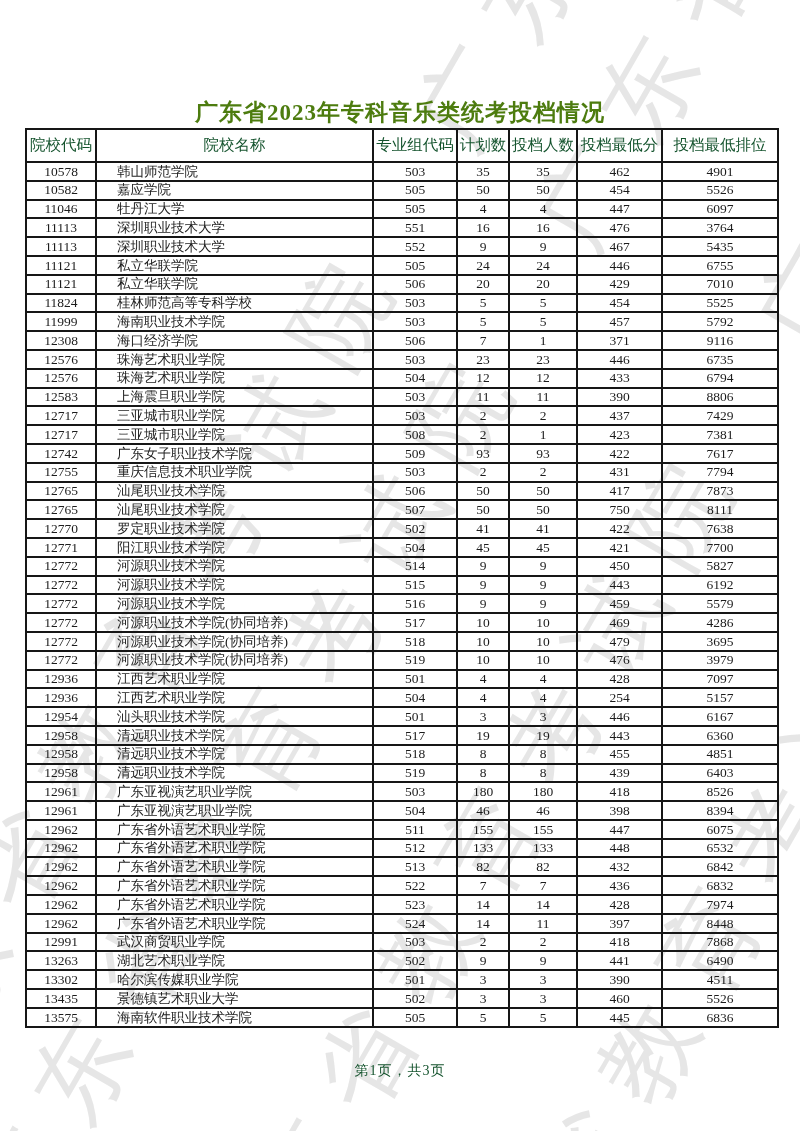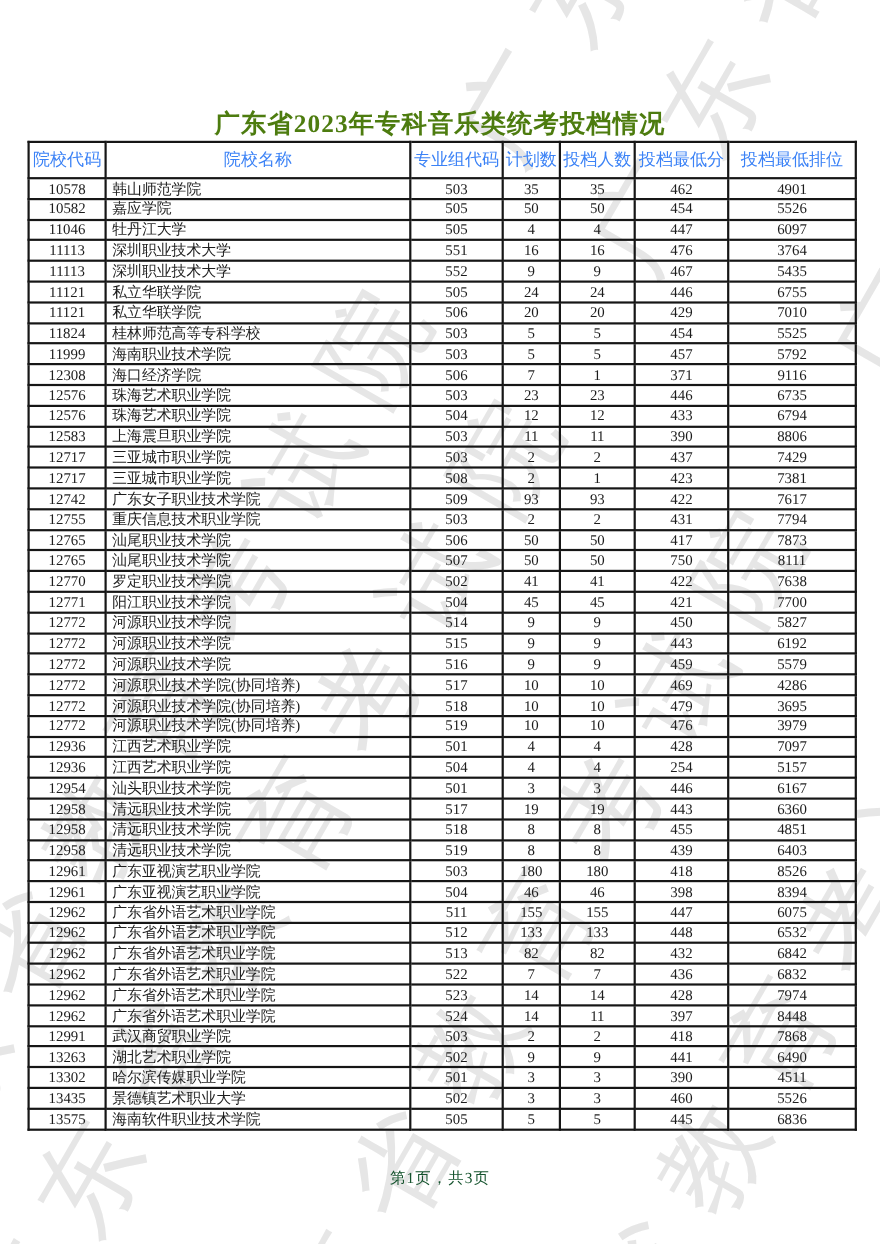--- a/index.html
+++ b/index.html
@@ -28,23 +28,23 @@
     letter-spacing:1px;
   }
   table.adm{
     position:absolute;left:25px;top:128px;width:752px;z-index:1;
     border-collapse:collapse;table-layout:fixed;background:transparent;
   }
   .adm th,.adm td{
     border:2px solid #161616;padding:0;overflow:hidden;white-space:nowrap;
     background:transparent;font-weight:normal;
   }
-  .adm th{height:31px;font-size:15.5px;text-align:center;color:#3b82f6;}
+  .adm th{height:31px;font-size:15.5px;text-align:center;color:#14532d;}
   .adm td{height:16.8px;font-size:13.5px;line-height:1;text-align:center;color:#1c1c1c;}
-  .adm td.name{text-align:left;padding-left:5px;}
+  .adm td.name{text-align:left;padding-left:20px;}
   .footer{
     position:absolute;left:0;right:0;top:1062px;z-index:2;
     text-align:center;font-size:14px;color:#14532d;letter-spacing:1px;
   }
 </style>
 </head>
 <body>
 
 <div class="page">
 

